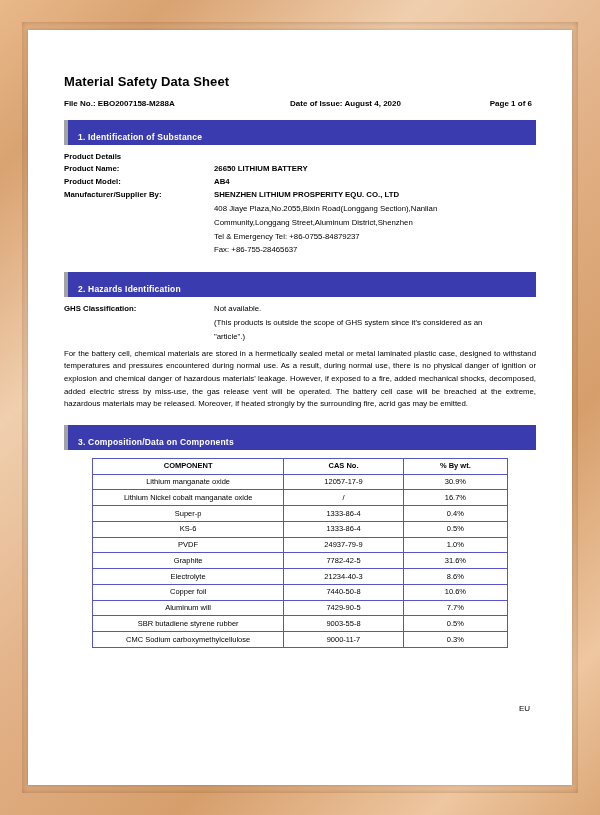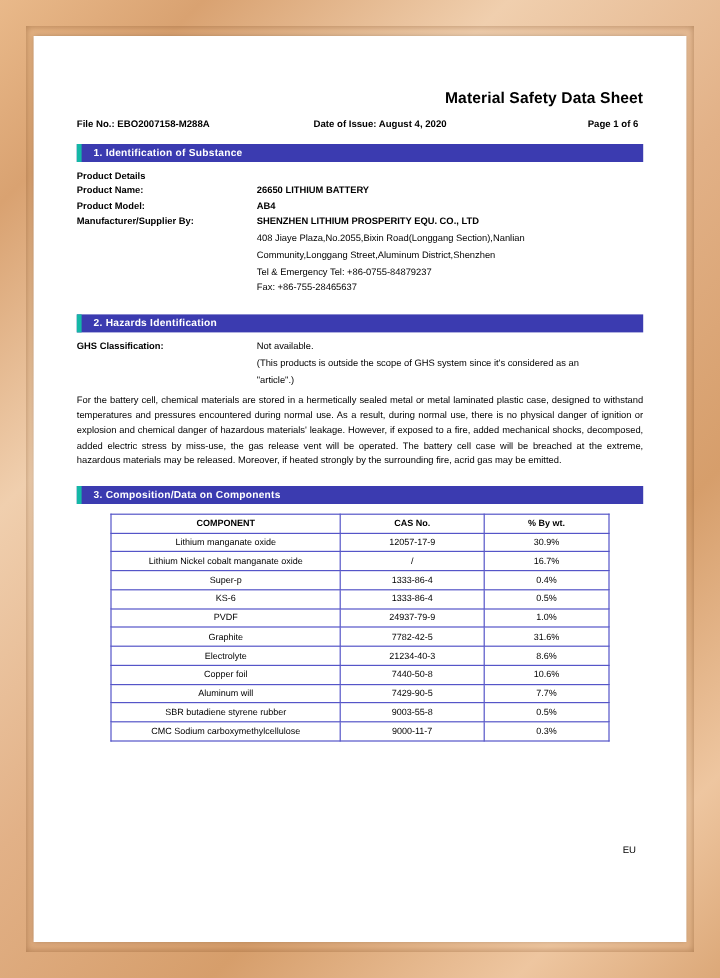--- a/index.html
+++ b/index.html
@@ -34,47 +34,47 @@
     position: relative;
     width: 100%;
     height: 100%;
     background: #ffffff;
     box-sizing: border-box;
     padding: 44px 36px 20px 36px;
     box-shadow: 0 0 4px rgba(0,0,0,0.25);
     overflow: hidden;
   }
   .doc-title {
-    text-align: right;
+    text-align: left;
     font-size: 13px;
     font-weight: bold;
     color: #000;
     margin: 0 0 10px 0;
     letter-spacing: 0.1px;
   }
   .meta-row {
     display: flex;
     justify-content: space-between;
     font-size: 8px;
     font-weight: bold;
     color: #000;
     margin: 0 4px 12px 0;
   }
   .meta-left { width: 34%; text-align: left; }
-  .meta-center { width: 36%; text-align: center; }
+  .meta-center { width: 36%; text-align: right; }
   .meta-right { width: 26%; text-align: right; }
 
   .section-bar {
     background: #3b3bb0;
     color: #ffffff;
     font-size: 8.5px;
     font-weight: bold;
-    padding: 2px 6px 3px 10px;
+    padding: 12px 6px 3px 10px;
     margin: 0 0 7px 0;
-    border-left: 4px solid #14b8a6;
+    border-left: 4px solid #a3a3a3;
     letter-spacing: 0.2px;
   }
   .sub-head {
     font-size: 7.8px;
     font-weight: bold;
     color: #000;
     margin: 0 0 3px 0;
   }
   .kv {
     display: flex;

